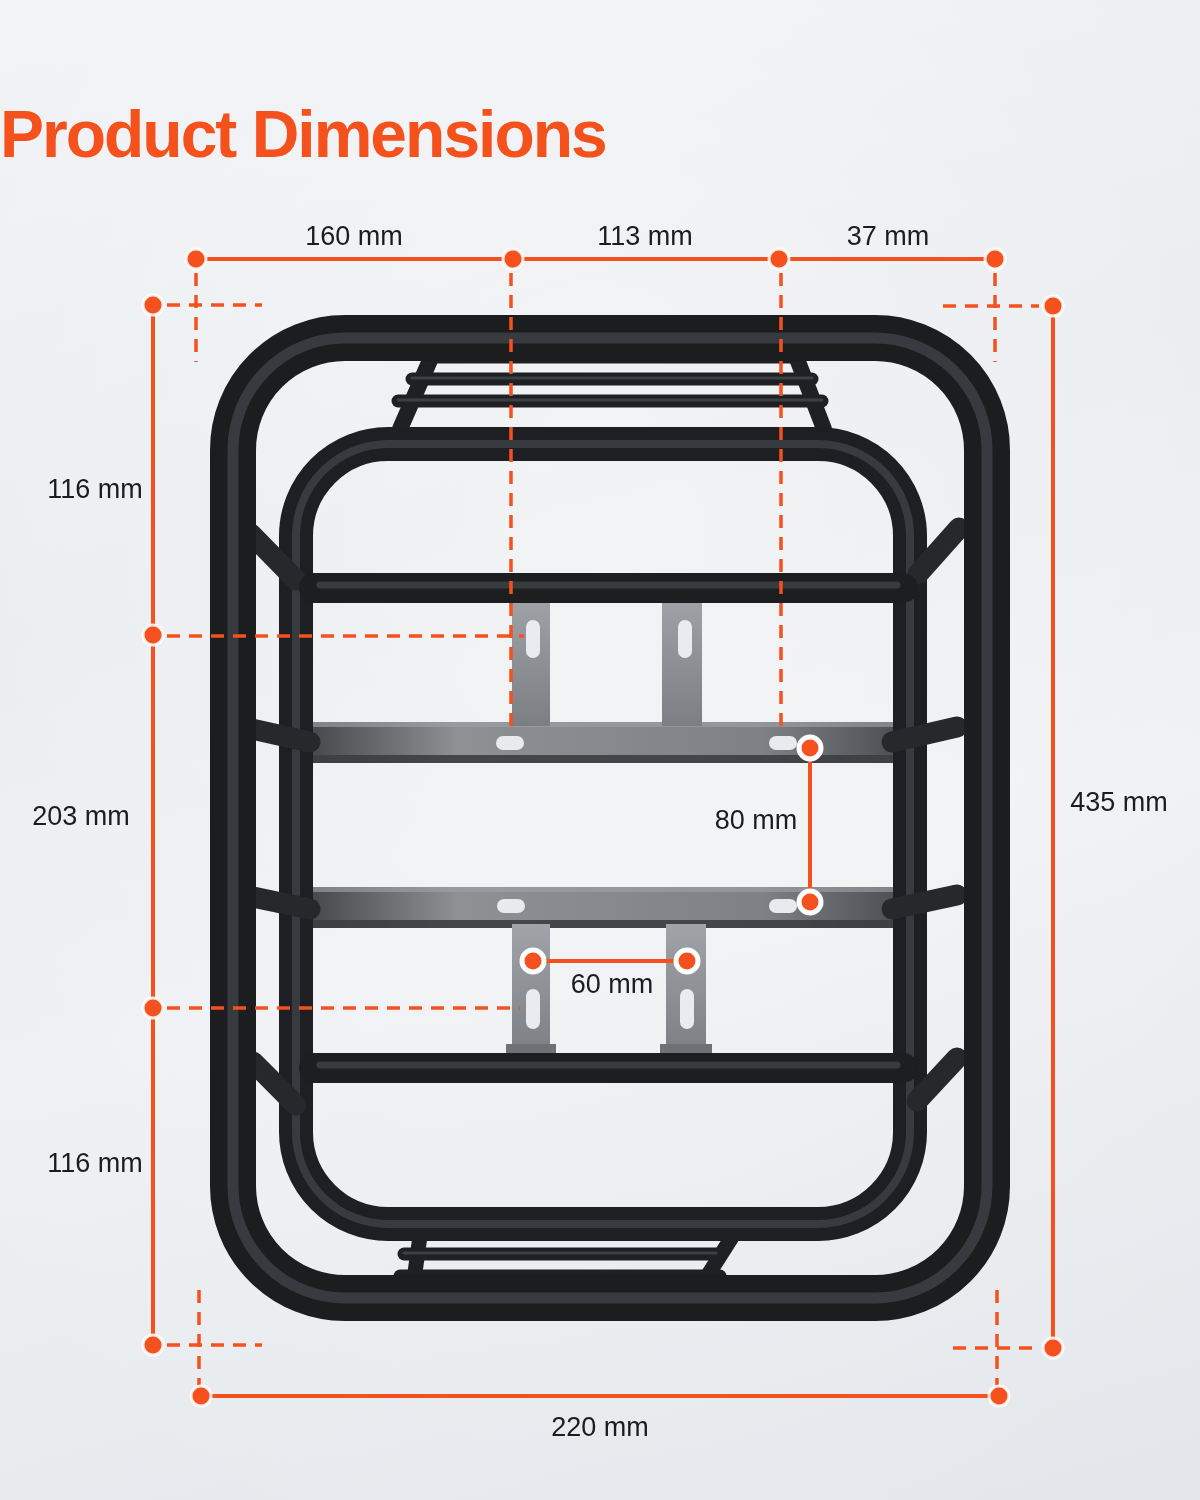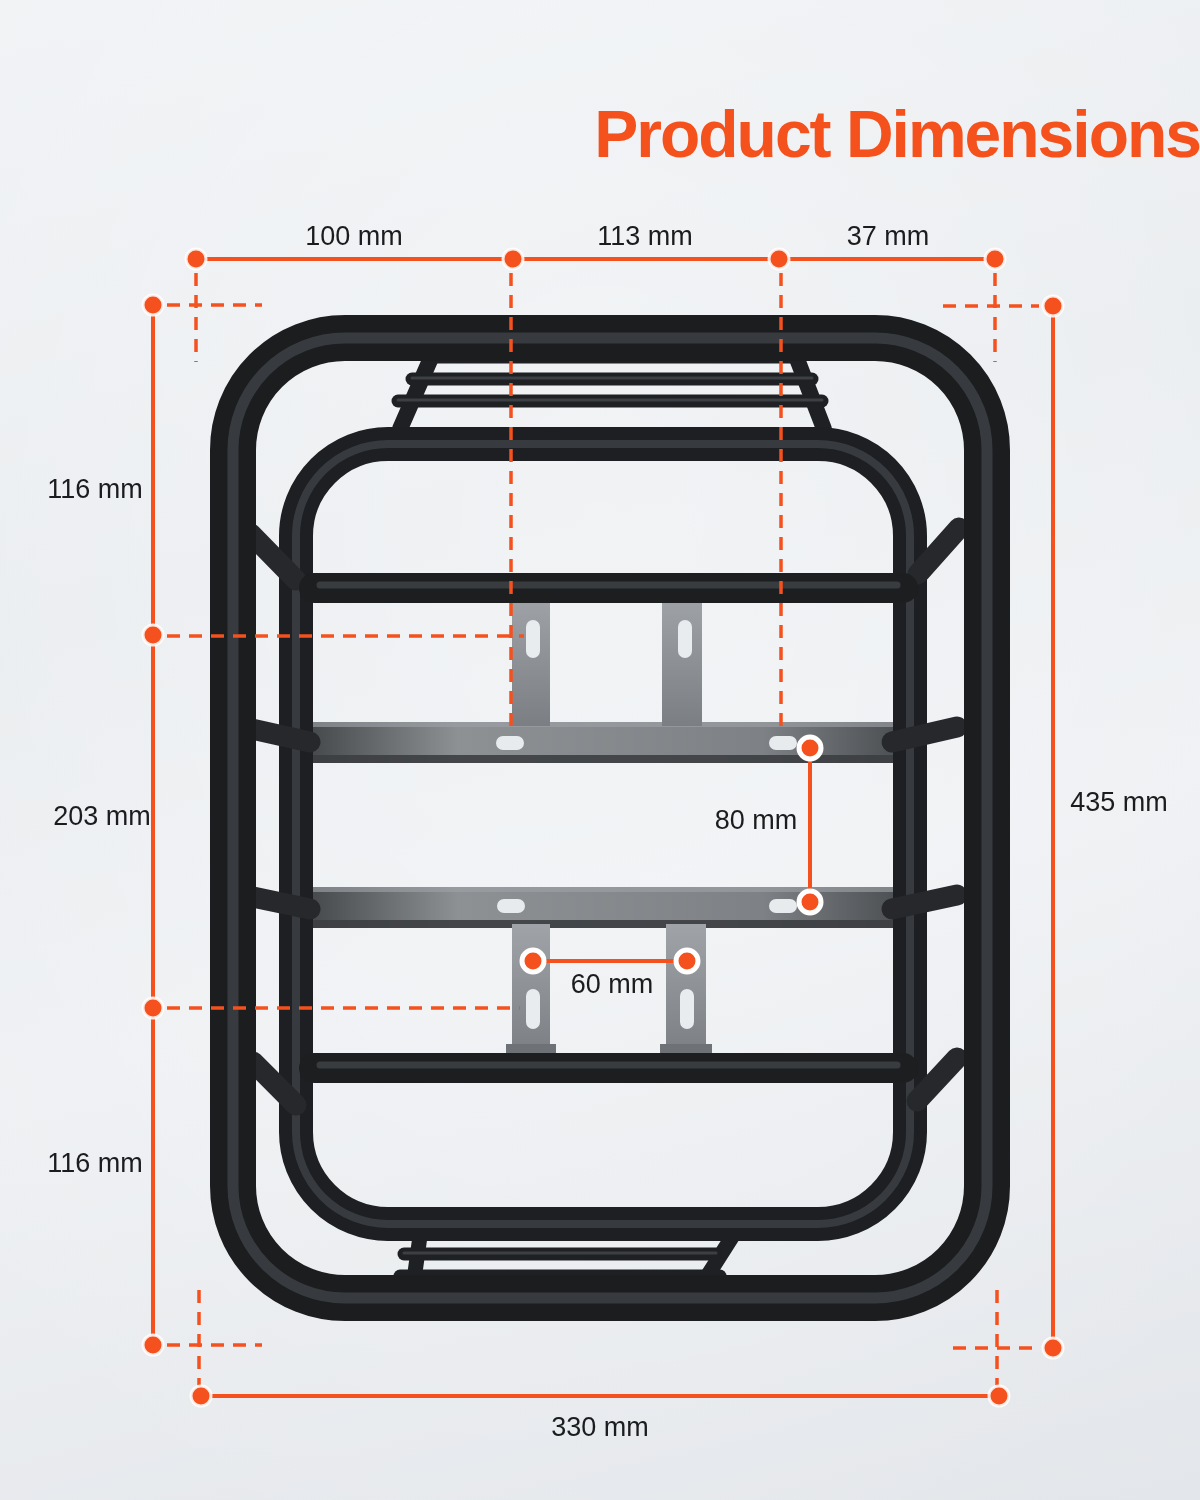--- a/index.html
+++ b/index.html
@@ -6,21 +6,21 @@
   .page{
     position:relative;
     width:1200px;height:1500px;
     margin:0 auto;
     overflow:hidden;
     background:linear-gradient(165deg,#f0f2f5 0%,#e9ecef 35%,#eef0f3 60%,#e3e6ea 100%);
     font-family:"Liberation Sans",sans-serif;
   }
   .title{
     position:absolute;left:0;top:96px;width:100%;
-    text-align:right;
+    text-align:left;
     font-size:66px;font-weight:700;letter-spacing:-2px;
     color:#F4511C;
   }
   .dim-label{
     position:absolute;
     transform:translate(-50%,-50%);
     font-size:27px;font-weight:400;color:#1b1c1e;
     white-space:nowrap;letter-spacing:0px;
   }
   svg{position:absolute;left:0;top:0;}
@@ -190,27 +190,27 @@
         <circle cx="810" cy="748" r="11"></circle>
           <circle cx="810" cy="902" r="11"></circle>
         <circle cx="533" cy="961" r="11"></circle>
           <circle cx="687" cy="961" r="11"></circle>
       </g>
     </g>
   </svg>
 
   <div class="title">Product Dimensions</div>
 
-  <div class="dim-label" style="left:354px;top:236px">100 mm</div>
+  <div class="dim-label" style="left:354px;top:236px">160 mm</div>
   <div class="dim-label" style="left:645px;top:236px">113 mm</div>
   <div class="dim-label" style="left:888px;top:236px">37 mm</div>
 
   <div class="dim-label" style="left:95px;top:489px">116 mm</div>
-  <div class="dim-label" style="left:102px;top:816px">203 mm</div>
+  <div class="dim-label" style="left:81px;top:816px">203 mm</div>
   <div class="dim-label" style="left:95px;top:1163px">116 mm</div>
 
   <div class="dim-label" style="left:1119px;top:802px">435 mm</div>
 
   <div class="dim-label" style="left:756px;top:820px">80 mm</div>
   <div class="dim-label" style="left:612px;top:984px">60 mm</div>
 
-  <div class="dim-label" style="left:600px;top:1427px">330 mm</div>
+  <div class="dim-label" style="left:600px;top:1427px">220 mm</div>
 </div>
 
 </body></html>

